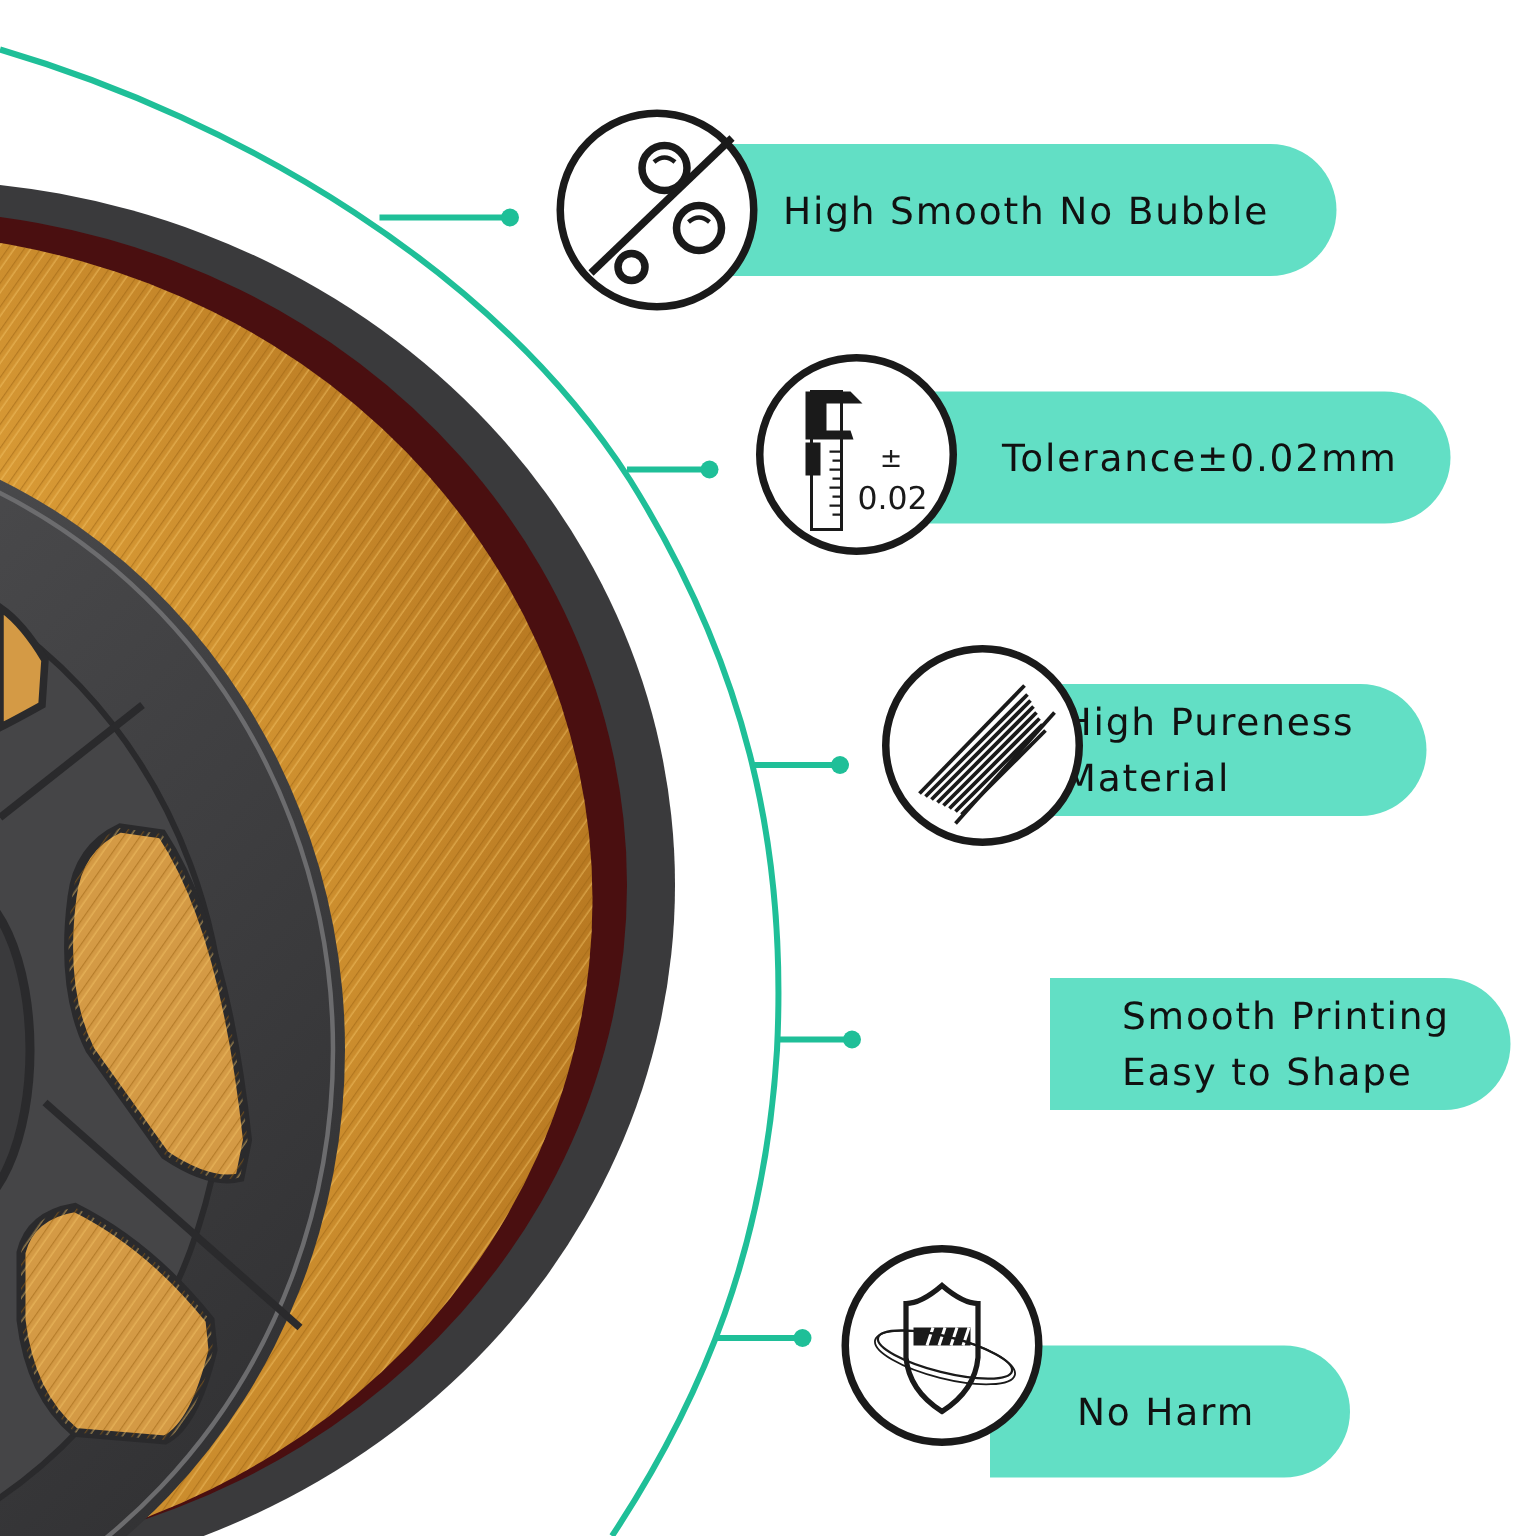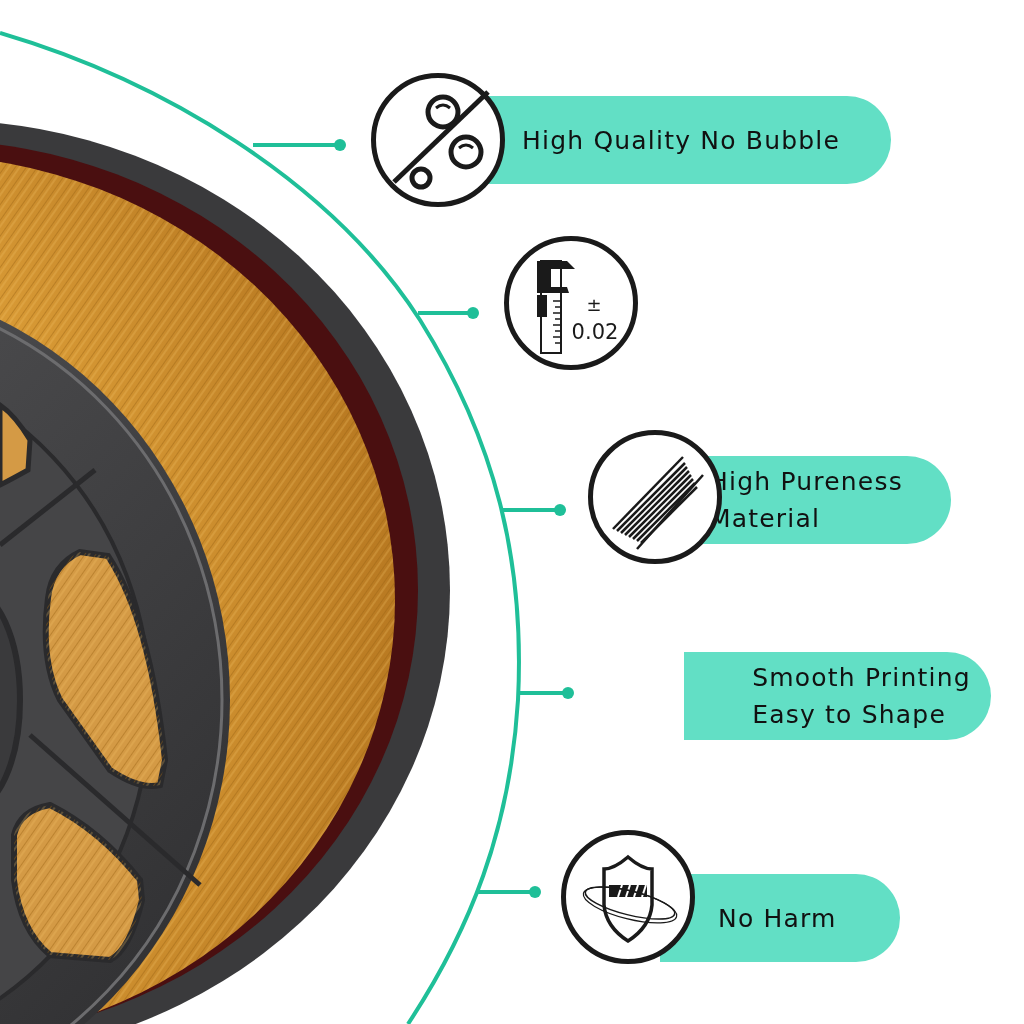--- a/index.html
+++ b/index.html
@@ -68,33 +68,36 @@
       <line x1="500" y1="510" x2="560" y2="510"></line>
         <circle cx="560" cy="510" r="6" stroke="none"></circle>
       <line x1="518" y1="693" x2="568" y2="693"></line>
         <circle cx="568" cy="693" r="6" stroke="none"></circle>
       <line x1="478" y1="892" x2="535" y2="892"></line>
         <circle cx="535" cy="892" r="6" stroke="none"></circle>
     </g>
   </svg>
 
   <div class="pill" style="left:470px; top:96px; width:421px; padding-left:52px;">
-    <span class="label">High Quality No Bubble</span>
+    <span class="label">High Smooth No Bubble</span>
   </div>
   <div class="badge" style="left:371px; top:73px;">
     <svg viewBox="0 0 124 124" fill="none" stroke="#1a1a1a" stroke-width="5">
       <line x1="18" y1="104" x2="112" y2="14"></line>
       <circle cx="67" cy="34" r="15"></circle>
         <path d="M60 30 Q67 24 74 30" stroke-width="3"></path>
       <circle cx="90" cy="74" r="15"></circle>
         <path d="M83 70 Q90 64 97 70" stroke-width="3"></path>
       <circle cx="45" cy="100" r="9"></circle>
     </svg>
   </div>
 
+  <div class="pill" style="left:600px; top:261px; width:367px; padding-left:68px;">
+    <span class="label">Tolerance±0.02mm</span>
+  </div>
   <div class="badge" style="left:504px; top:236px;">
     <svg viewBox="0 0 124 124" fill="#1a1a1a" stroke="#1a1a1a">
       <path d="M28 20 L58 20 L66 28 L42 28 L42 46 L58 46 L60 52 L28 52 Z" stroke="none"></path>
       <rect x="28" y="54" width="10" height="22" stroke="none"></rect>
       <rect x="32" y="20" width="20" height="92" fill="none" stroke-width="2"></rect>
       <g stroke-width="1.5">
         <line x1="44" y1="60" x2="52" y2="60"></line>
           <line x1="46" y1="66" x2="52" y2="66"></line>
         <line x1="44" y1="72" x2="52" y2="72"></line>
           <line x1="46" y1="78" x2="52" y2="78"></line>
@@ -119,26 +122,26 @@
       <line x1="28" y1="98" x2="94" y2="32"></line>
       <line x1="32" y1="100" x2="96" y2="36"></line>
       <line x1="36" y1="102" x2="98" y2="40"></line>
       <line x1="40" y1="104" x2="100" y2="44"></line>
       <line x1="44" y1="106" x2="102" y2="48"></line>
       <line x1="48" y1="108" x2="104" y2="52"></line>
       <line x1="44" y1="114" x2="110" y2="40"></line>
     </svg>
   </div>
 
-  <div class="pill" style="left:684px; top:652px; width:307px; padding-left:48px;justify-content:center;">
+  <div class="pill" style="left:700px; top:652px; width:307px; padding-left:48px;">
     <span class="label">Smooth Printing
 Easy to Shape</span>
   </div>
 
-  <div class="pill" style="left:660px; top:874px; width:240px; padding-left:58px;text-align:right;">
+  <div class="pill" style="left:660px; top:897px; width:240px; padding-left:58px;text-align:right;">
     <span class="label">No Harm</span>
   </div>
   <div class="badge" style="left:561px; top:830px;">
     <svg viewBox="0 0 124 124" fill="none" stroke="#1a1a1a">
       <path d="M62 22 Q48 34 38 34 L38 70 Q40 92 62 106 Q84 92 86 70 L86 34 Q76 34 62 22 Z" stroke-width="3.5"></path>
       <rect x="43" y="50" width="38" height="12" fill="#1a1a1a" stroke="none"></rect>
       <g stroke="#fff" stroke-width="2">
         <line x1="52" y1="62" x2="56" y2="50"></line>
           <line x1="60" y1="62" x2="64" y2="50"></line>
         <line x1="68" y1="62" x2="72" y2="50"></line>

